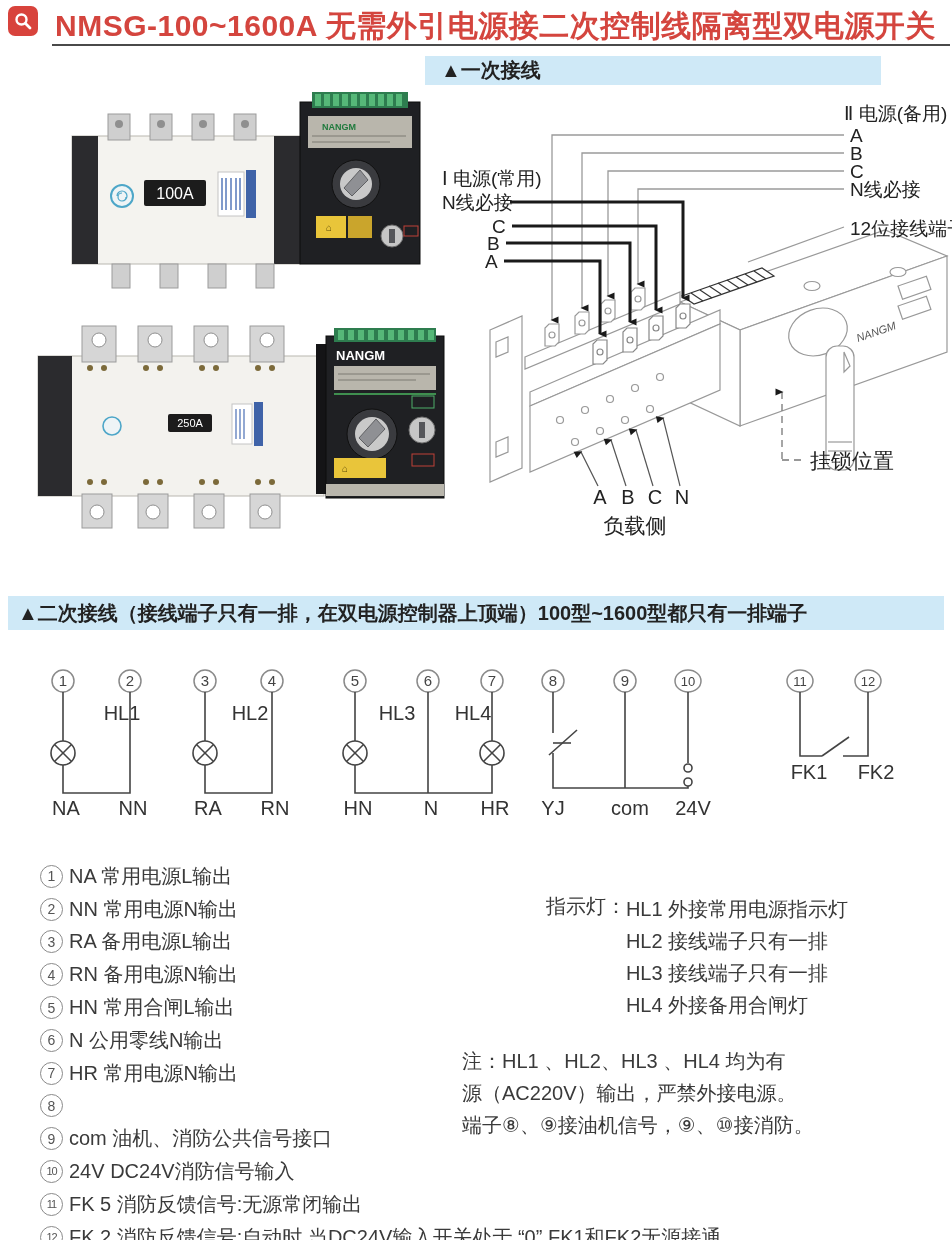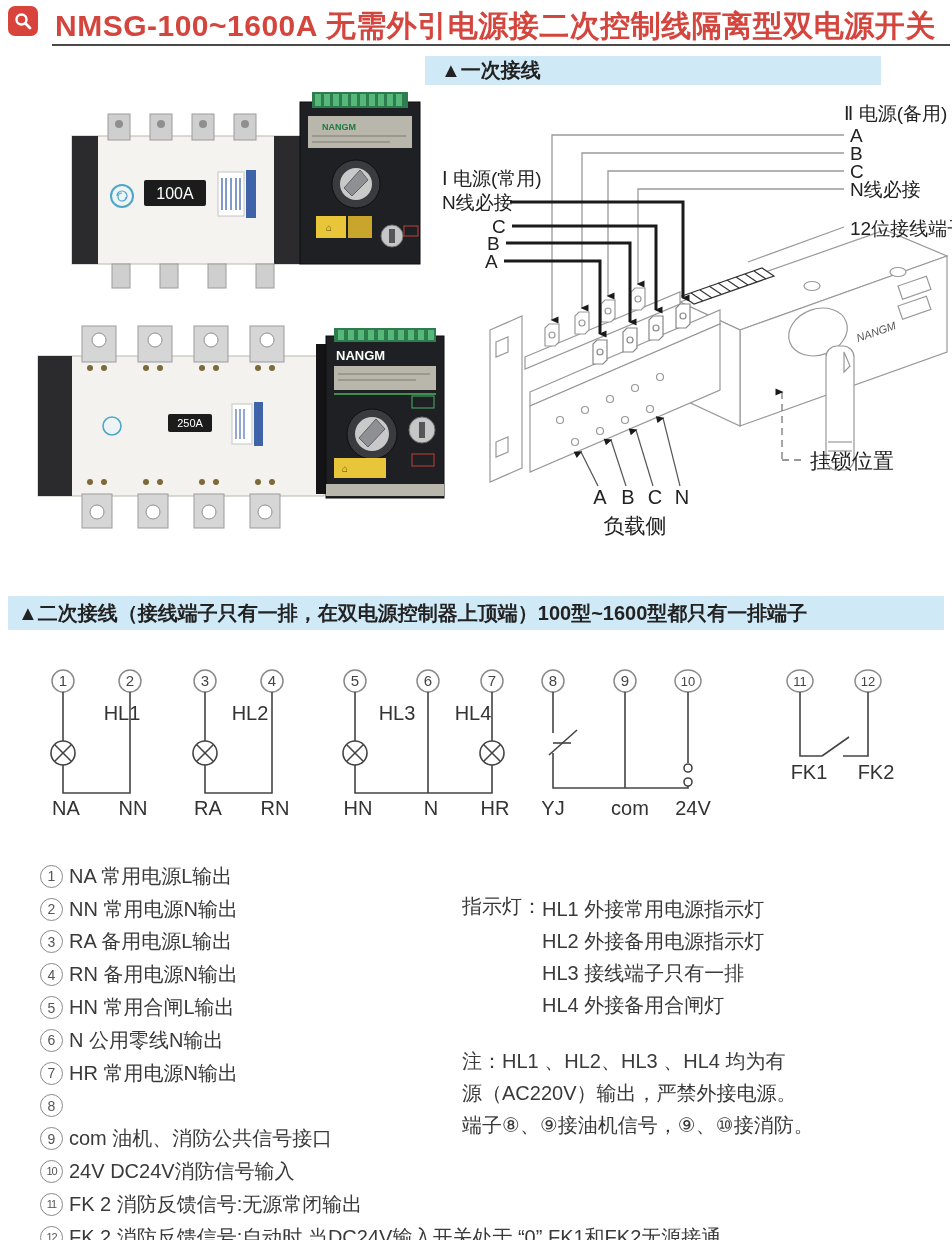--- a/index.html
+++ b/index.html
@@ -20,21 +20,21 @@
   .abs{position:absolute;}
 
   
   .term-list{position:absolute;left:40px;top:860px;width:900px;}
   .term-item{height:32.8px;display:flex;align-items:center;font-size:20px;color:#3a3a3a;white-space:nowrap;}
   .circ{flex:0 0 auto;width:21px;height:21px;border:1.6px solid #8a8a8a;border-radius:50%;display:inline-flex;align-items:center;justify-content:center;font-size:14px;color:#555;margin-right:6px;line-height:1;}
   .term-item.two-digit .circ{font-size:11px;letter-spacing:-1px;}
 
   
   .note-col{position:absolute;left:462px;top:893px;width:470px;font-size:20px;color:#3a3a3a;}
-  .ind-row{display:flex;}
+  .ind-row{display:flex;justify-content:center;}
   .ind-label{flex:0 0 auto;}
   .ind-lines div{line-height:32px;}
   .warn{margin-top:24px;}
   .warn div{line-height:32px;}
 
   svg text{font-family:"Liberation Sans","DejaVu Sans",sans-serif;}
 </style>
 </head>
 <body>
 
@@ -469,34 +469,34 @@
     <div class="term-item">
         <span class="circ">9</span>
         <span>com 油机、消防公共信号接口</span>
       </div>
     <div class="term-item two-digit">
         <span class="circ">10</span>
         <span>24V DC24V消防信号输入</span>
       </div>
     <div class="term-item two-digit">
         <span class="circ">11</span>
-        <span>FK 2 消防反馈信号:无源常闭输出</span>
+        <span>FK 5 消防反馈信号:无源常闭输出</span>
       </div>
     <div class="term-item two-digit">
         <span class="circ">12</span>
         <span>FK 2 消防反馈信号:自动时,当DC24V输入开关处于 “0” FK1和FK2无源接通</span>
       </div>
   </div>
 
   <div class="note-col">
     <div class="ind-row">
       <span class="ind-label">指示灯：</span>
       <div class="ind-lines">
         <div>HL1 外接常用电源指示灯</div>
-        <div>HL2 外接备用电源指示灯</div>
+        <div>HL2 接线端子只有一排</div>
         <div>HL3 接线端子只有一排</div>
         <div>HL4 外接备用合闸灯</div>
       </div>
     </div>
     <div class="warn">
       <div>注：HL1 、HL2、HL3 、HL4 均为有</div>
       <div>源（AC220V）输出，严禁外接电源。</div>
       <div>端子⑧、⑨接油机信号，⑨、⑩接消防。</div>
     </div>
   </div>

